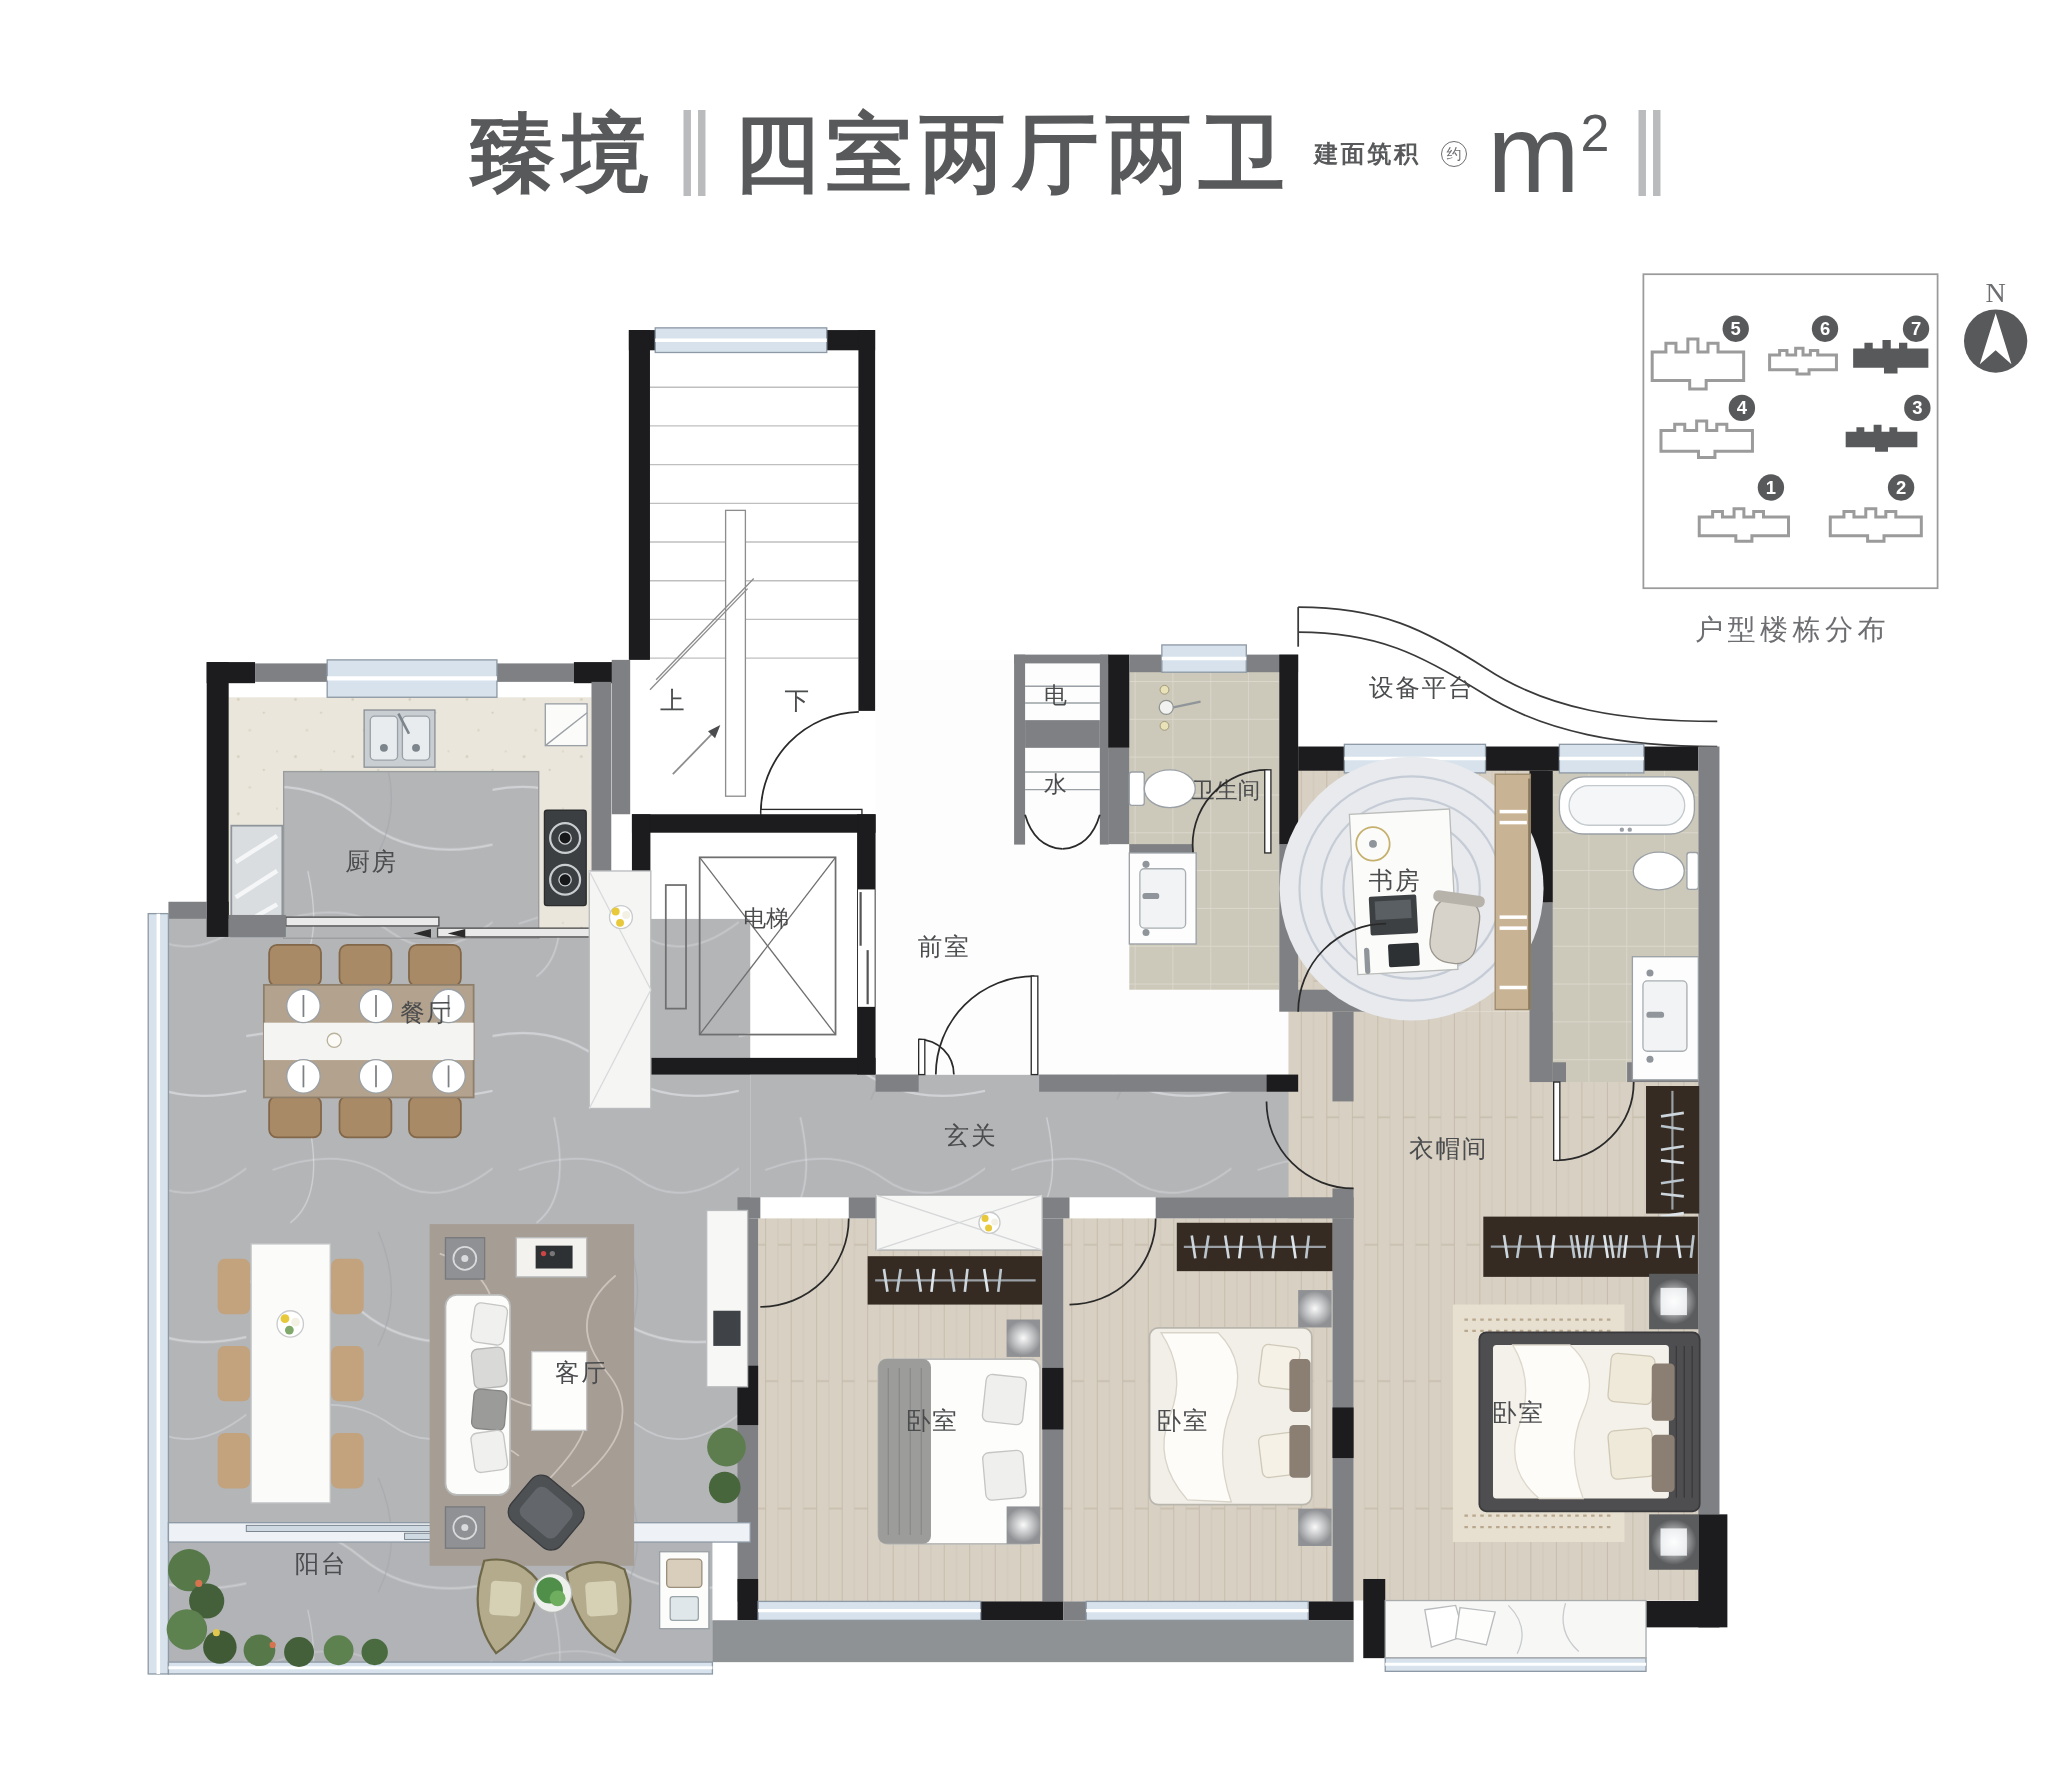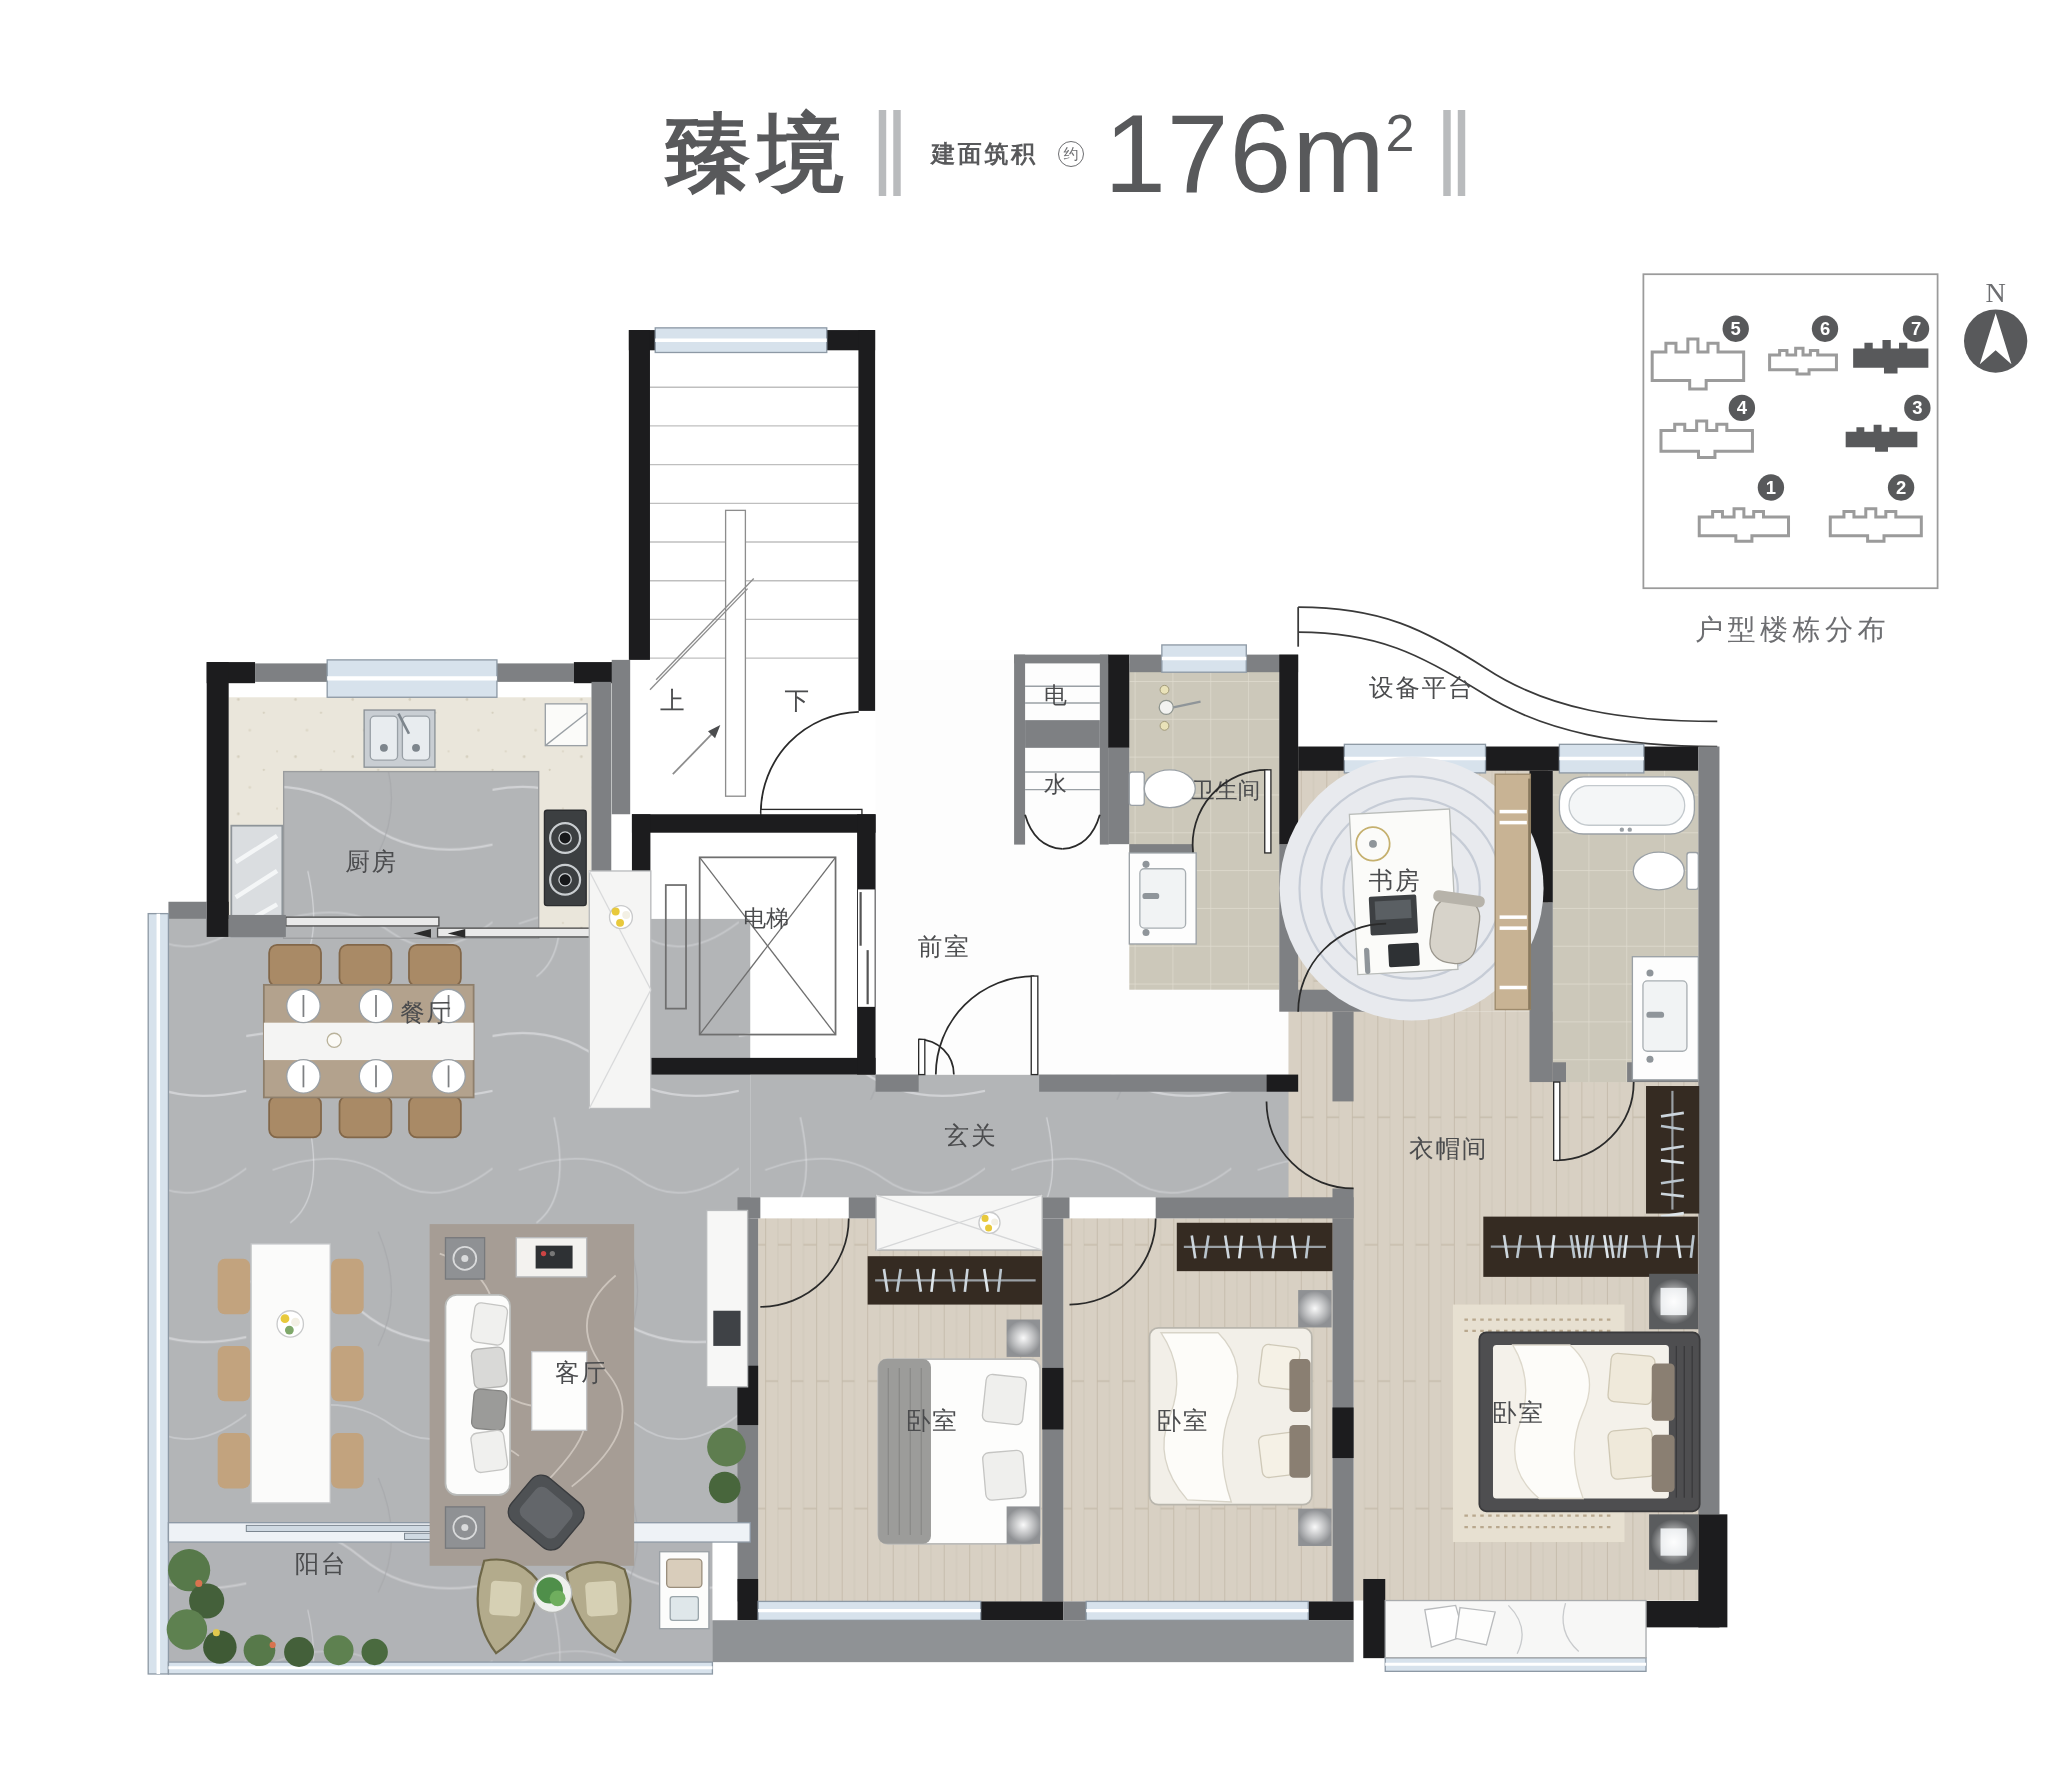--- a/index.html
+++ b/index.html
@@ -26,27 +26,27 @@
 </style>
 </head>
 <body>
 
 <div class="page">
 
   
   <header class="title">
     <span class="t-main">臻境</span>
     <span class="t-div">‖</span>
+    <span class="t-main">四室两厅两卫</span>
     <span class="t-area-rows">
       <span>建面</span>
       <span>筑积</span>
     </span>
     <span class="t-approx">约</span>
     <span class="t-value">
-        <span>176</span>
         <span>m</span>
         <sup>2</sup>
       </span>
     <span class="t-div">‖</span>
   </header>
 
   
   <svg width="2066" height="1778" viewBox="0 0 4698 4042">
     <defs>
       <pattern id="wood" width="58" height="600" patternUnits="userSpaceOnUse">

